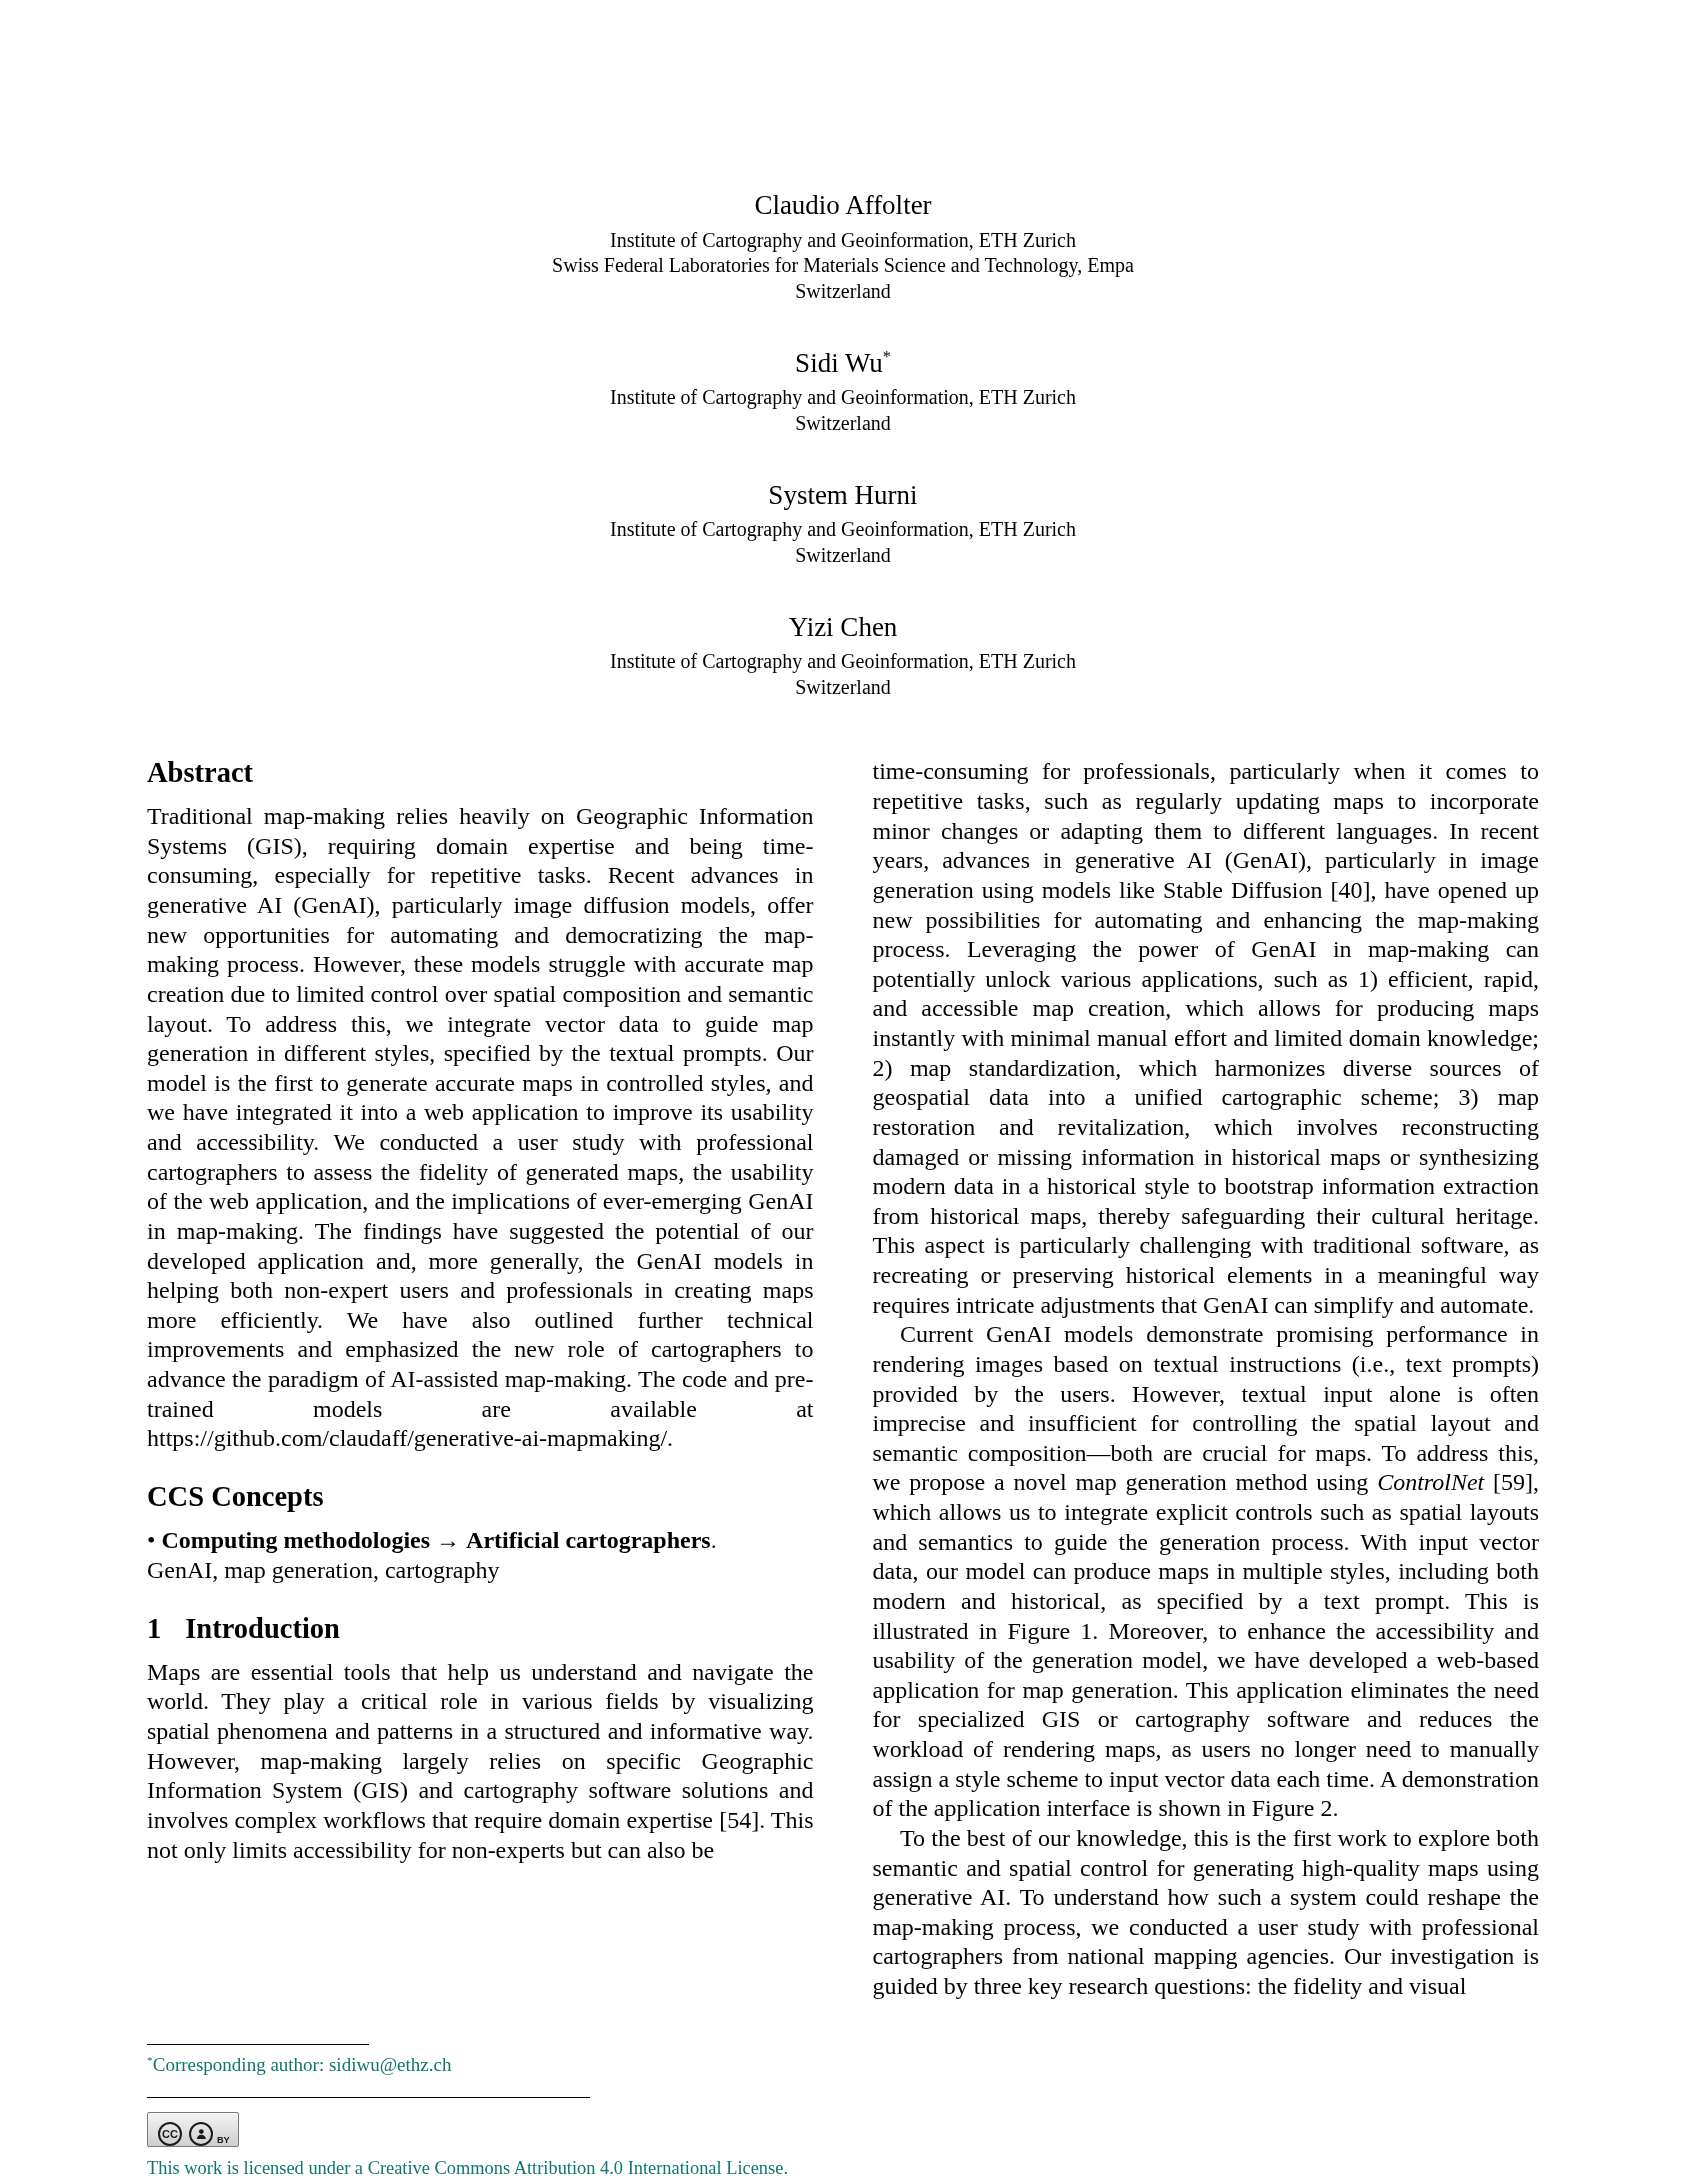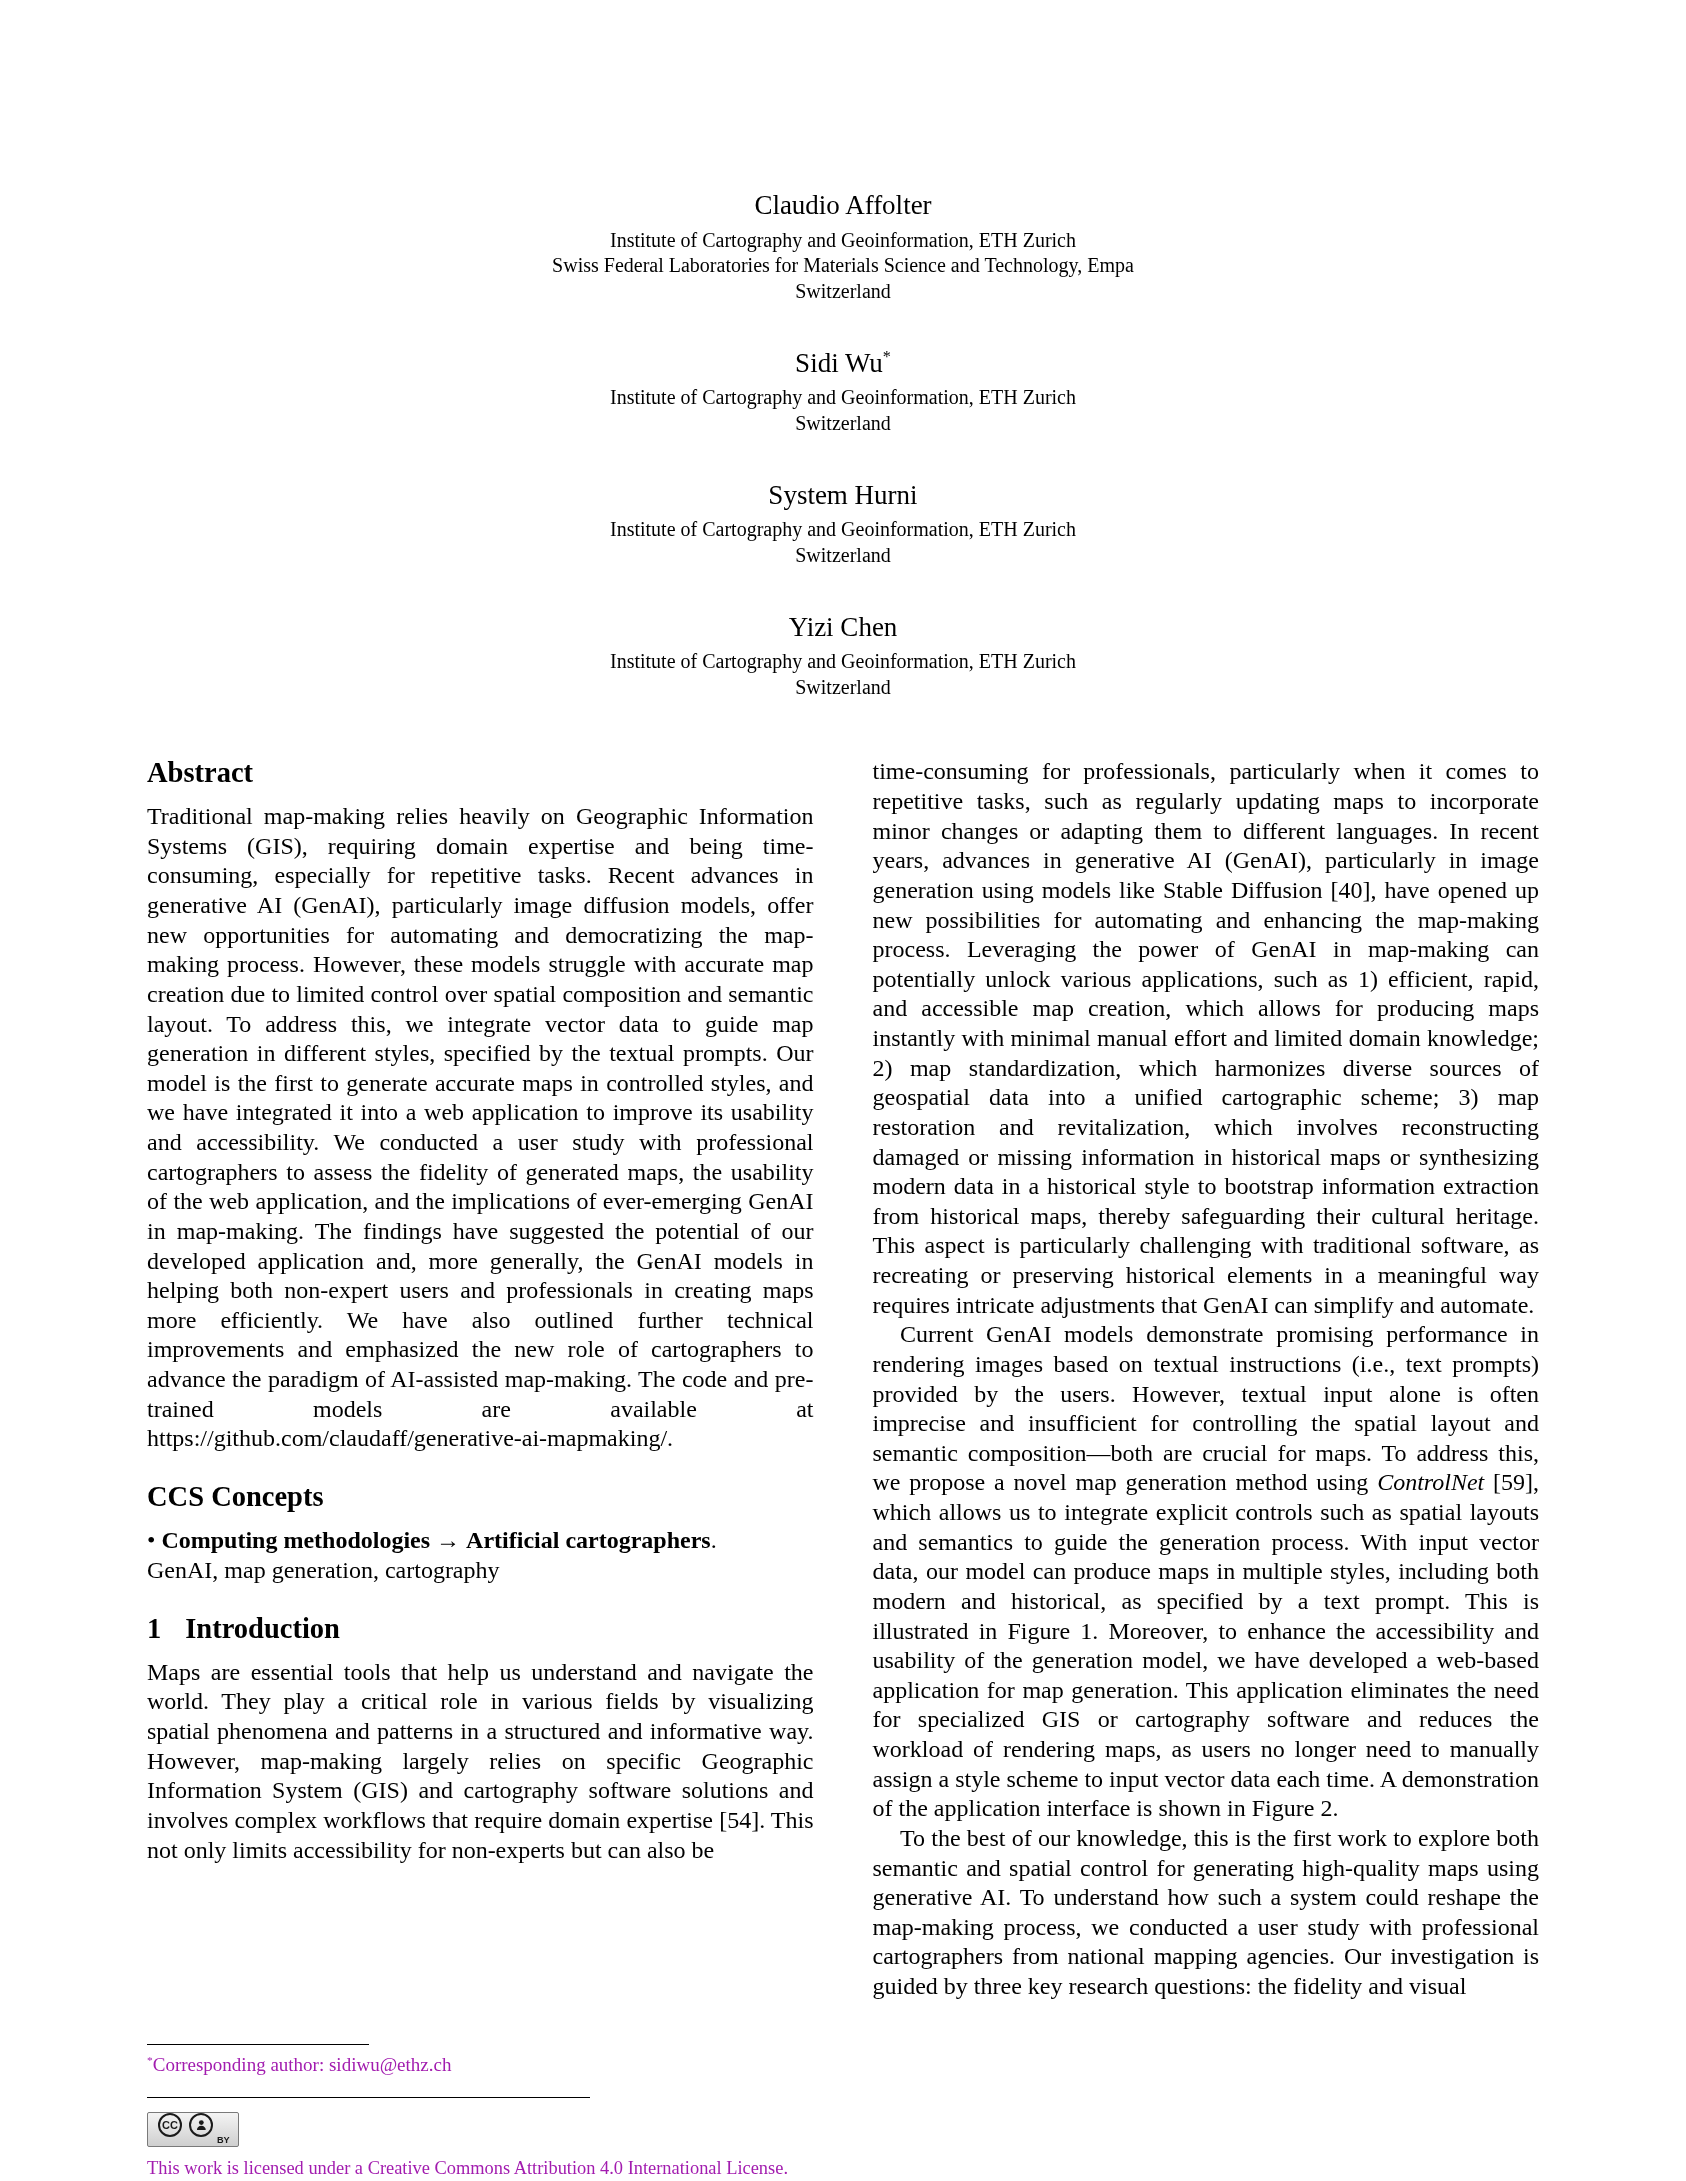--- a/index.html
+++ b/index.html
@@ -72,21 +72,21 @@
   .footnote sup { font-size: 60%; }
   .license-rule {
     width: 443px; border-top: 1.8px solid #000;
     margin: 18.4px 0 14.7px 0;
   }
   .cc-badge {
     width: 92px; height: 35px;
     border: 1.4px solid #7a7a7a;
     border-radius: 2px;
     background: linear-gradient(#f4f4f4, #cfcfcf);
-    display: flex; align-items: flex-start;
+    display: flex; align-items: flex-end;
     padding-left: 10px;
     gap: 7.3px;
     margin-bottom: 11px;
   }
   .cc-circle {
     width: 24px; height: 24px;
     border: 2.3px solid #1a1a1a;
     border-radius: 50%;
     display: flex; align-items: center; justify-content: center;
     color: #1a1a1a;
@@ -94,21 +94,21 @@
     font-size: 11px;
     font-family: "Liberation Sans", sans-serif;
     position: relative;
   }
   .by-label {
     font-family: "Liberation Sans", sans-serif;
     font-size: 9.2px; font-weight: bold; color: #1a1a1a;
     align-self: flex-end; margin: 0 0 1.8px -3.7px;
   }
   .license-text { font-size: 18.4px; white-space: nowrap; }
-  .license-text, .footnote { color: #a21caf; }
+  .license-text, .footnote { color: #0f766e; }
 </style>
 </head>
 <body>
 
 <div class="page">
 
 
   <div class="authors-grid">
 
     <div class="author">

